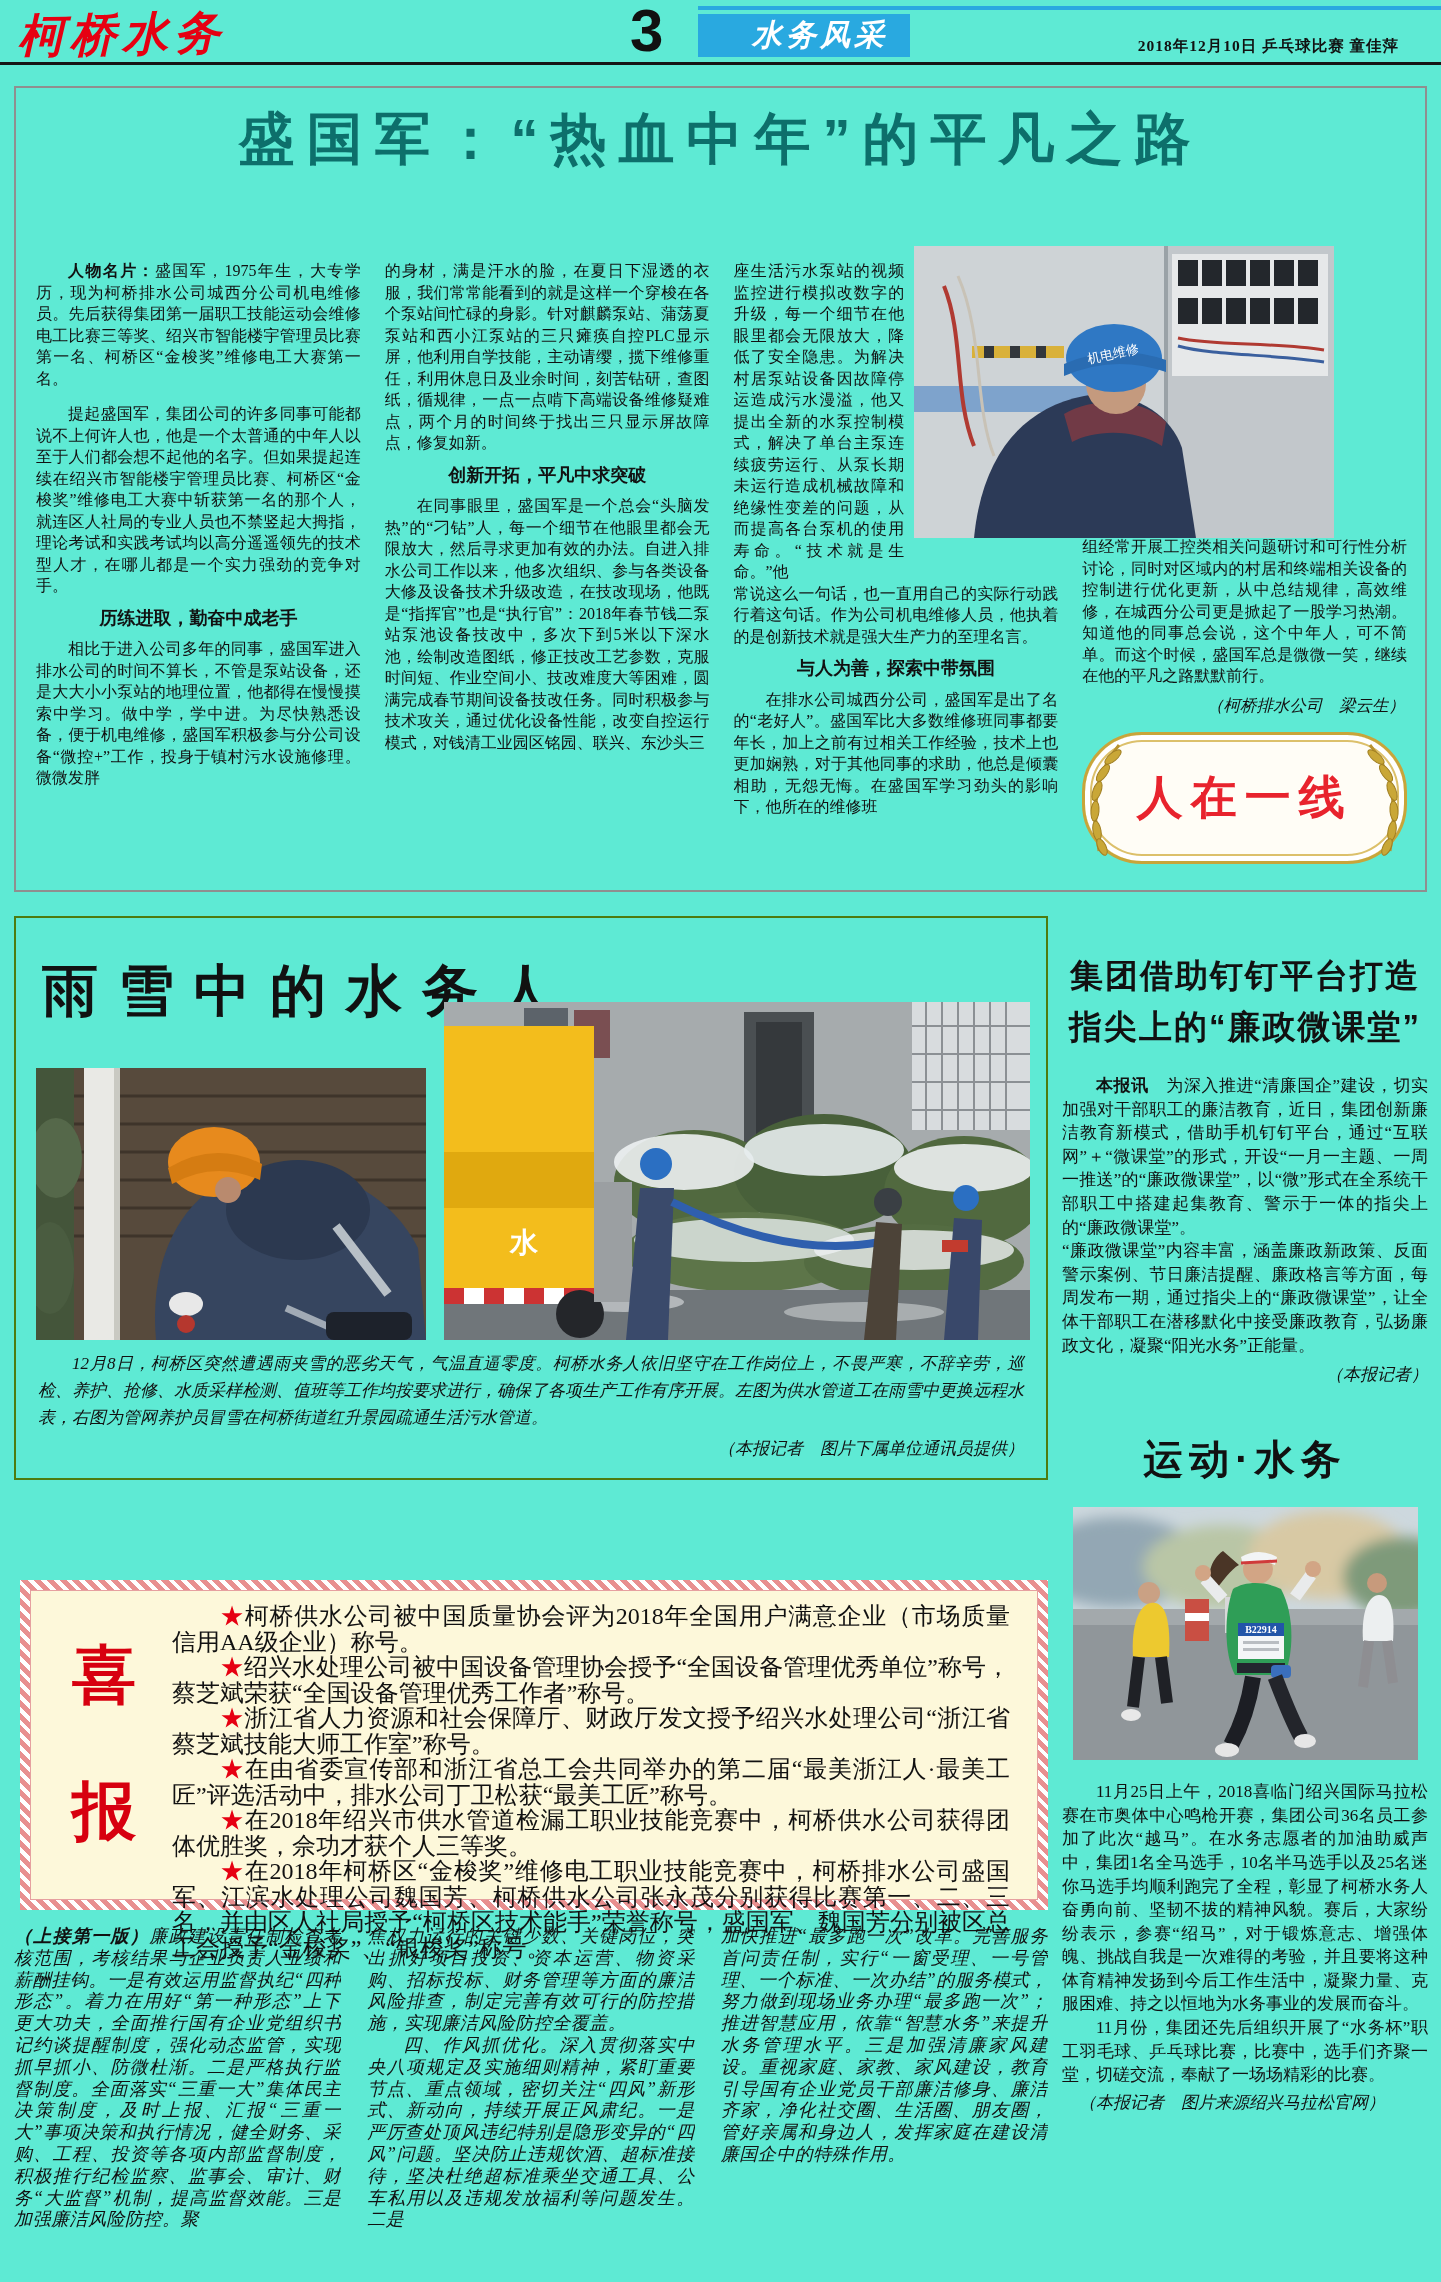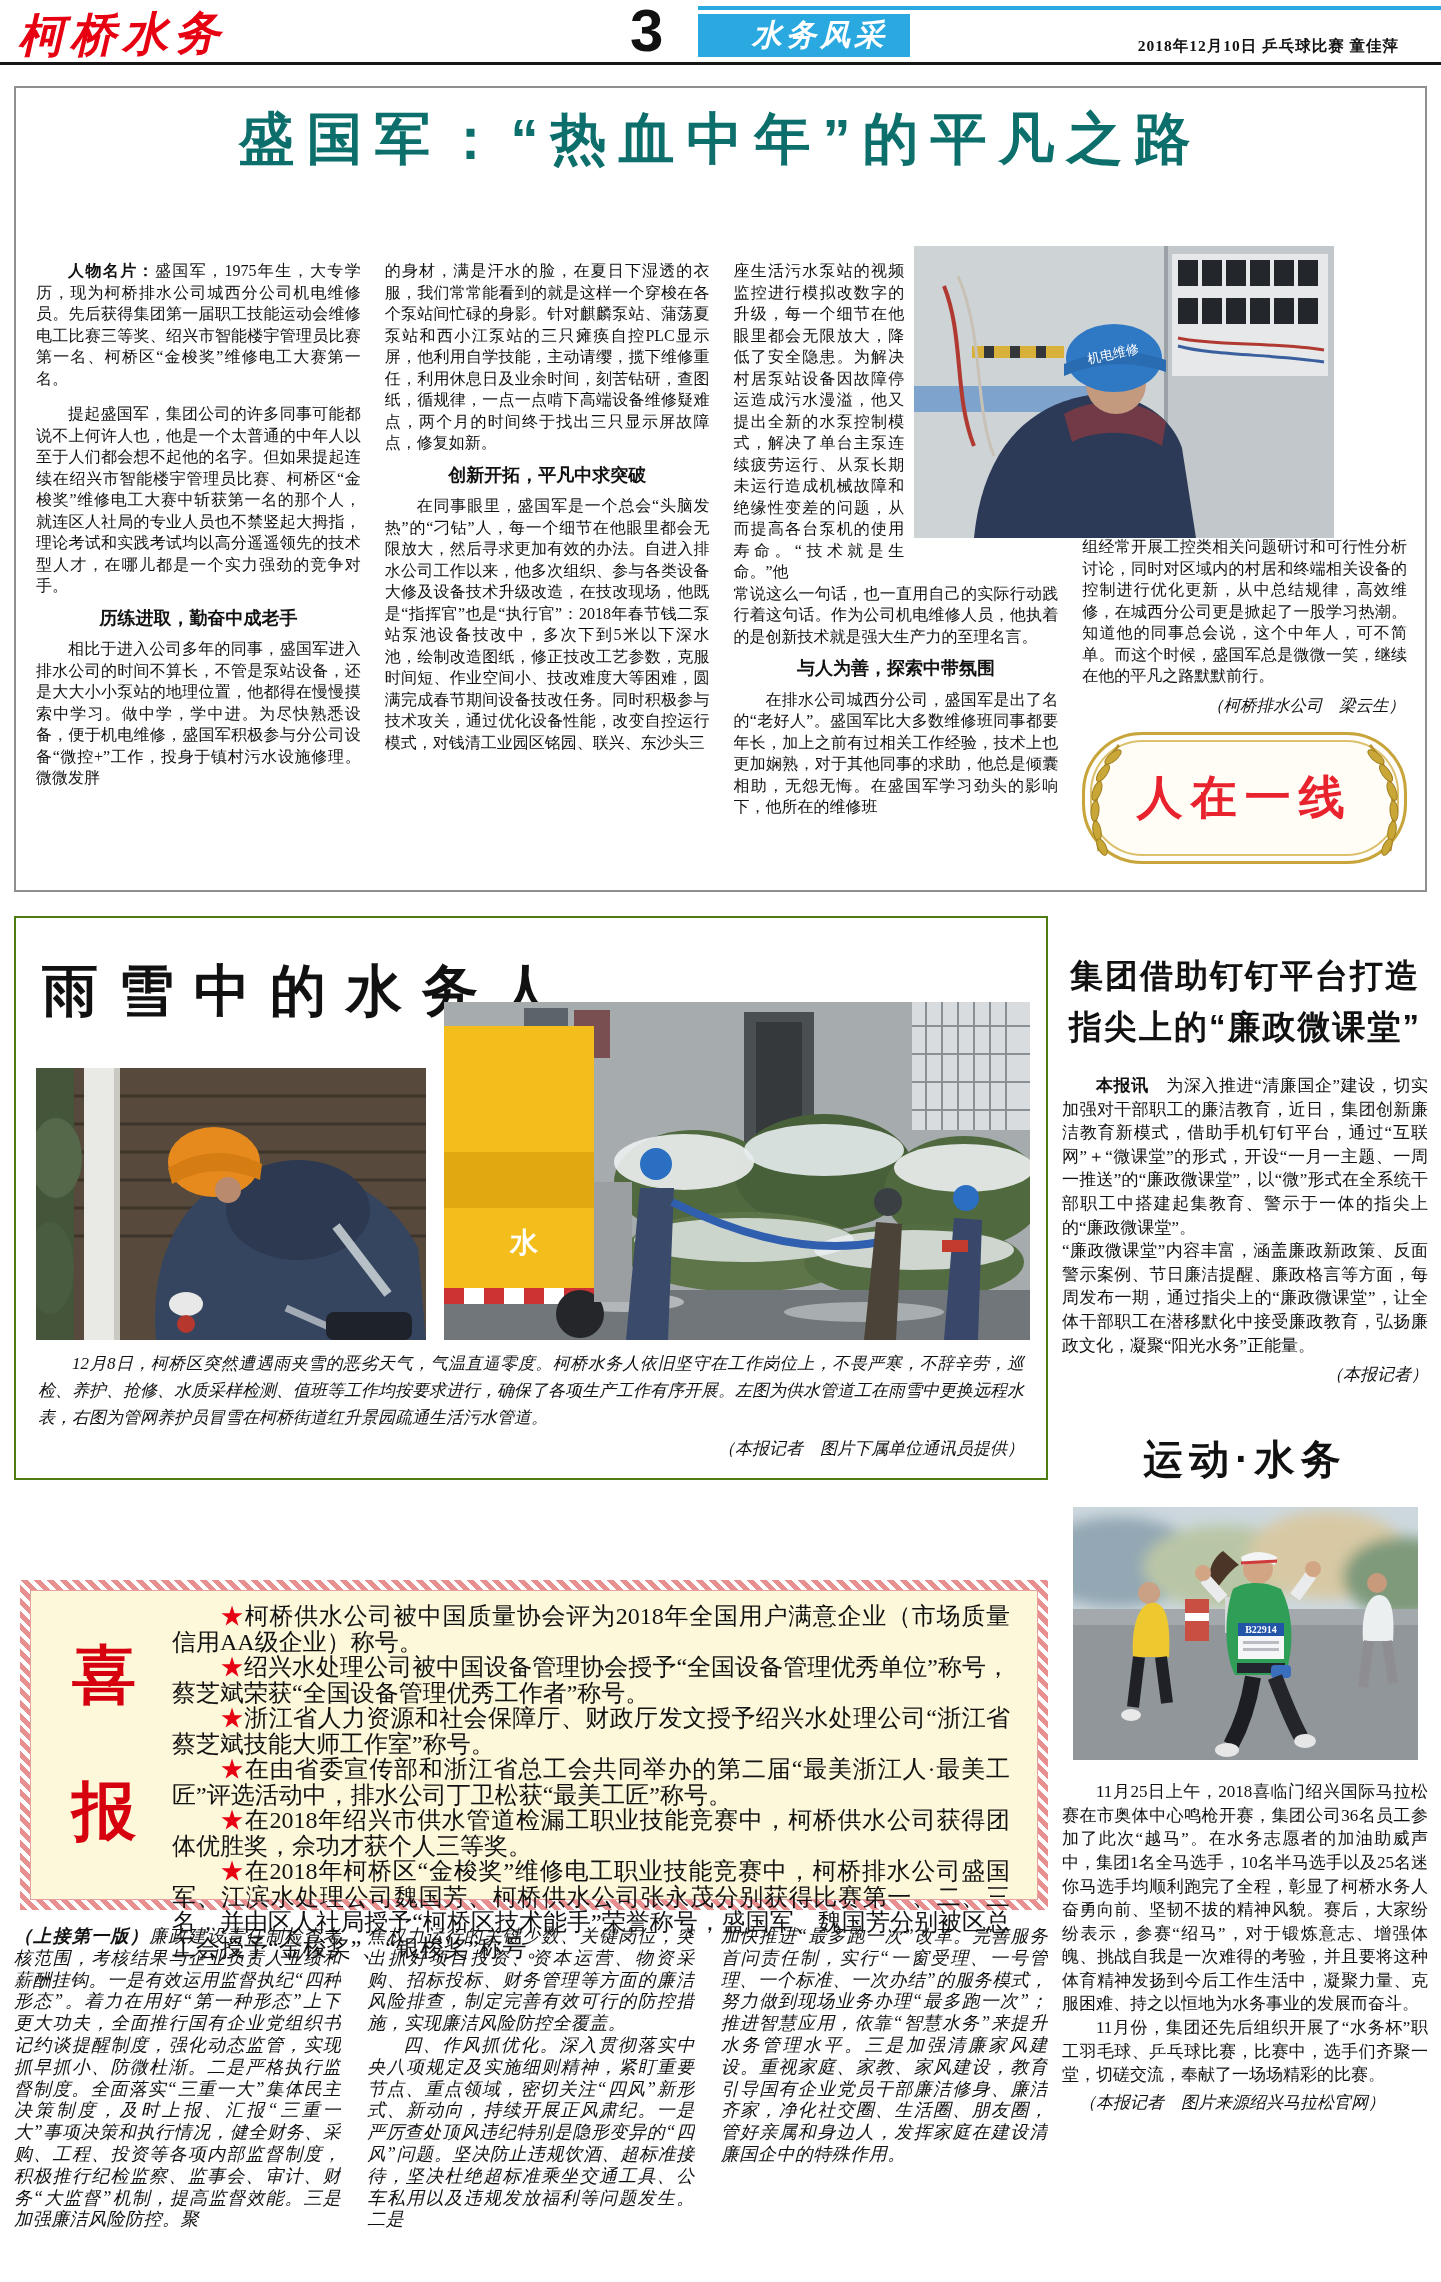--- a/index.html
+++ b/index.html
@@ -1,16 +1,16 @@
 <!DOCTYPE html>
 <html><head>
 <meta charset="utf-8">
 <style>
   html,body{margin:0;padding:0;background:#e9e9e9;}
-  #page{position:relative;width:1441px;height:2282px;background:#ffffff;overflow:hidden;
+  #page{position:relative;width:1441px;height:2282px;background:#5eead4;overflow:hidden;
         font-family:"Liberation Serif","DejaVu Serif",serif;color:#111;}
   .abs{position:absolute;}
   p{margin:0;text-align:justify;}
   .sans{font-family:"Liberation Sans","DejaVu Sans",sans-serif;}
 
   
   .paper-name{left:18px;top:4px;font-size:46px;font-weight:bold;font-style:italic;
               color:#e60012;letter-spacing:6px;transform:rotate(-1deg);}
   .page-num{left:630px;top:-4px;font-size:60px;font-weight:900;}
   .section-badge{left:698px;top:14px;width:180px;height:43px;background:#29a9e0;color:#fff;

